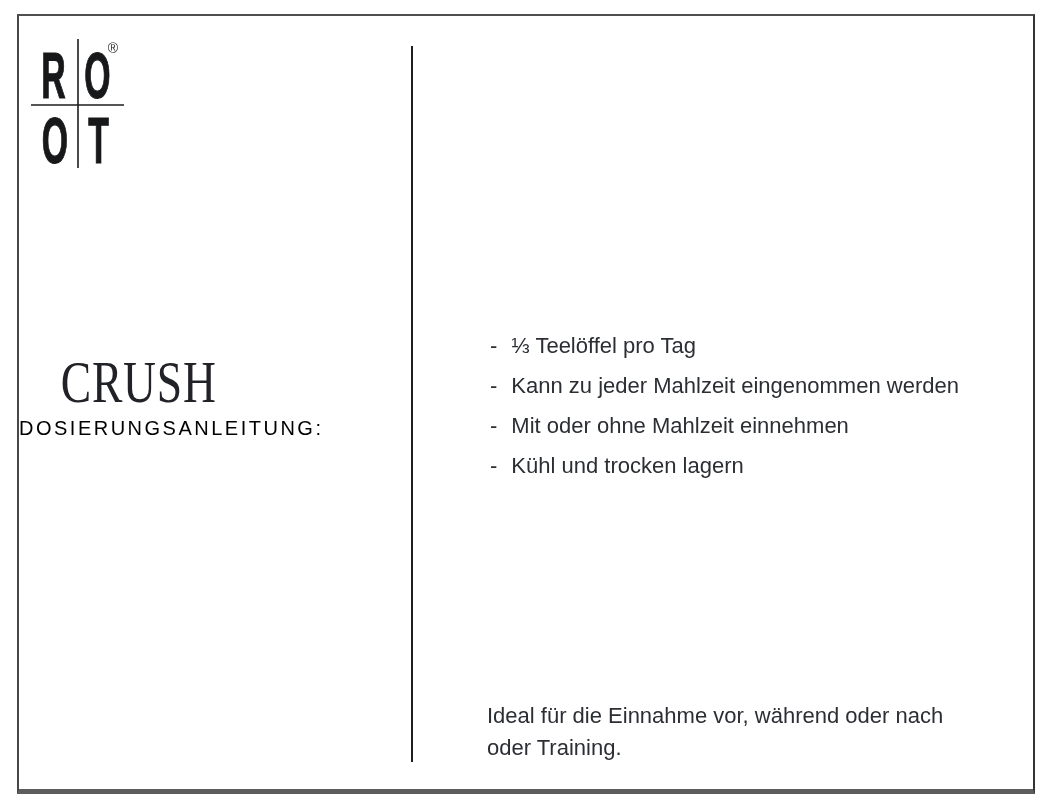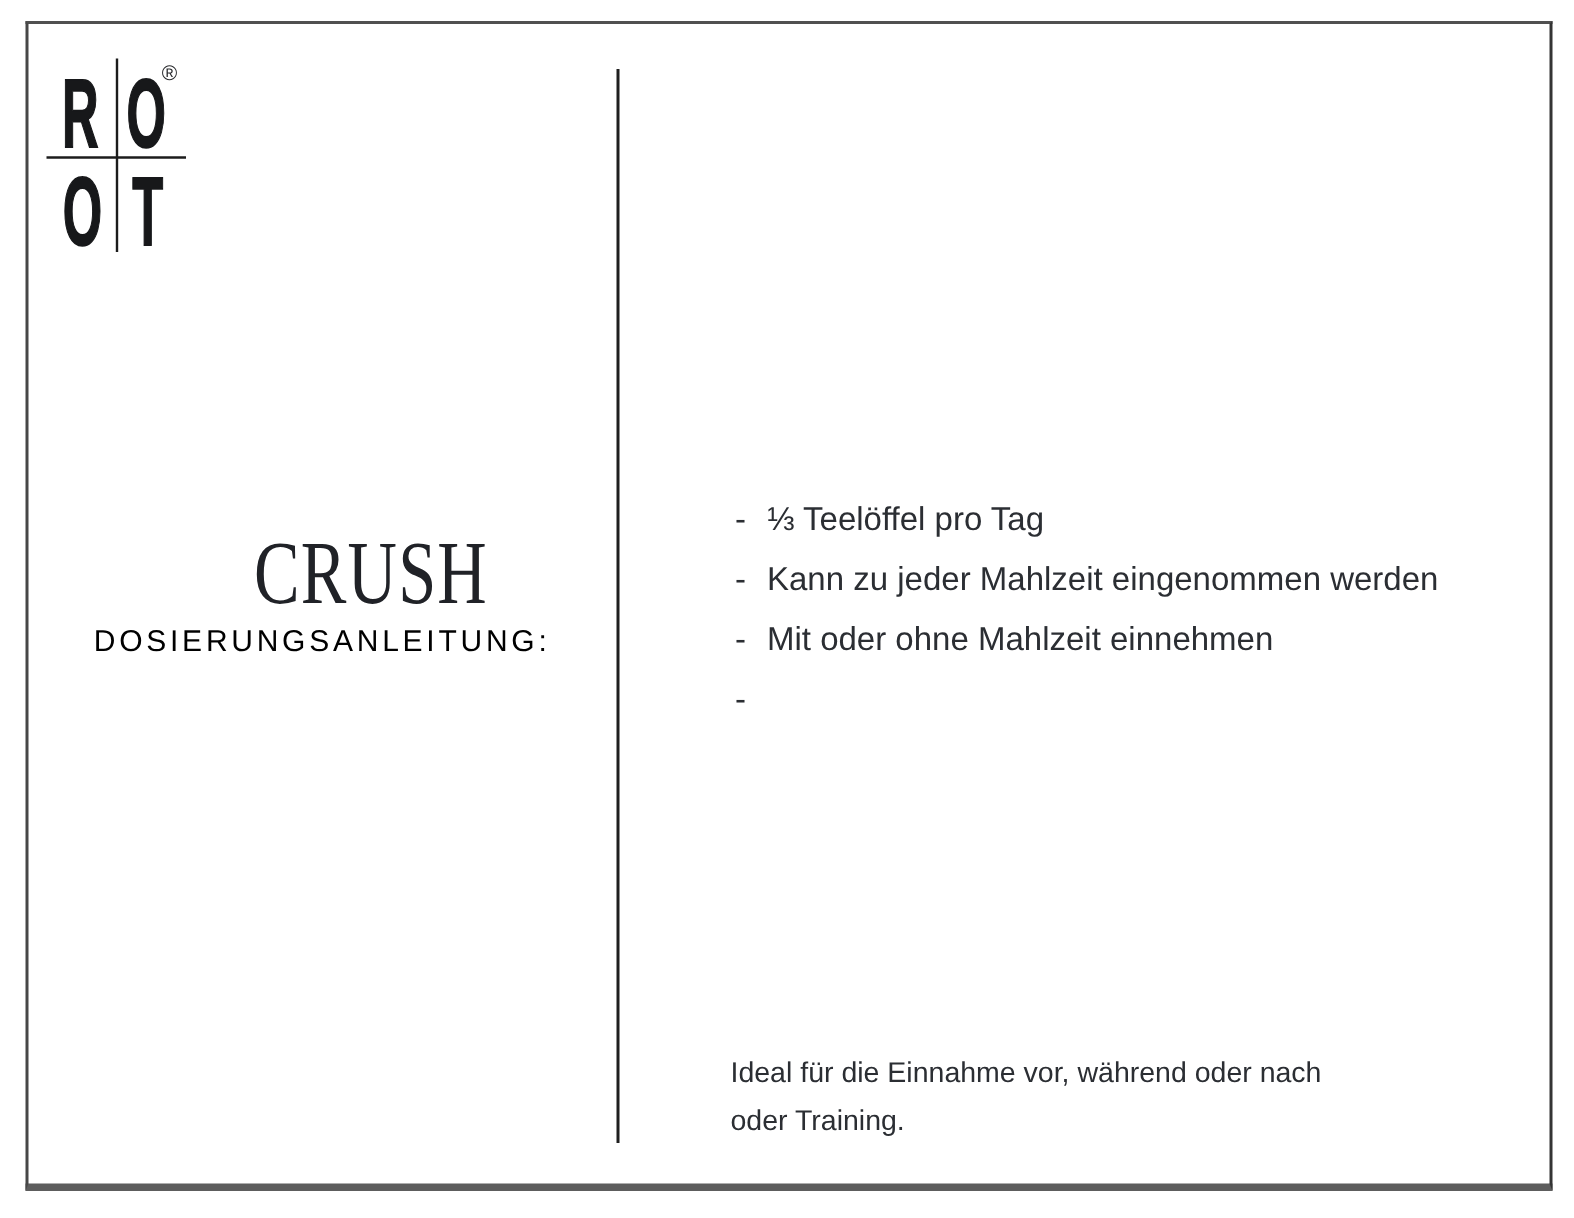--- a/index.html
+++ b/index.html
@@ -55,21 +55,21 @@
     top: 30px;
     width: 2px;
     height: 716px;
     background: #1f1f1f;
   }
   .left-block {
     position: absolute;
     left: 0;
     top: 336px;
     width: 348px;
-    text-align: right;
+    text-align: left;
   }
   .title {
     font-family: "Liberation Serif", "DejaVu Serif", serif;
     font-weight: 400;
     font-size: 60px;
     line-height: 60px;
     letter-spacing: 1px;
     color: #202227;
     transform: scaleX(0.76);
     transform-origin: 50% 50%;
@@ -97,21 +97,21 @@
     margin-bottom: 16px;
     font-size: 22px;
     line-height: 24px;
     color: #2b2e33;
     white-space: nowrap;
   }
   .footer {
     position: absolute;
     left: 468px;
     top: 684px;
-    font-size: 19px;
+    font-size: 22px;
     line-height: 32px;
     color: #2b2e33;
     white-space: nowrap;
   }
 </style>
 </head>
 <body>
 
 <div class="page">
   <div class="card">
@@ -141,20 +141,21 @@
       <li>
         <span>-</span>
         <span>Kann zu jeder Mahlzeit eingenommen werden</span>
       </li>
       <li>
         <span>-</span>
         <span>Mit oder ohne Mahlzeit einnehmen</span>
       </li>
       <li>
         <span>-</span>
+        <span>Kühl und trocken lagern</span>
       </li>
     </ul>
 
     <div class="footer">
       <div>Ideal für die Einnahme vor, während oder nach</div>
       <div>oder Training.</div>
     </div>
 
   </div>
 </div>

